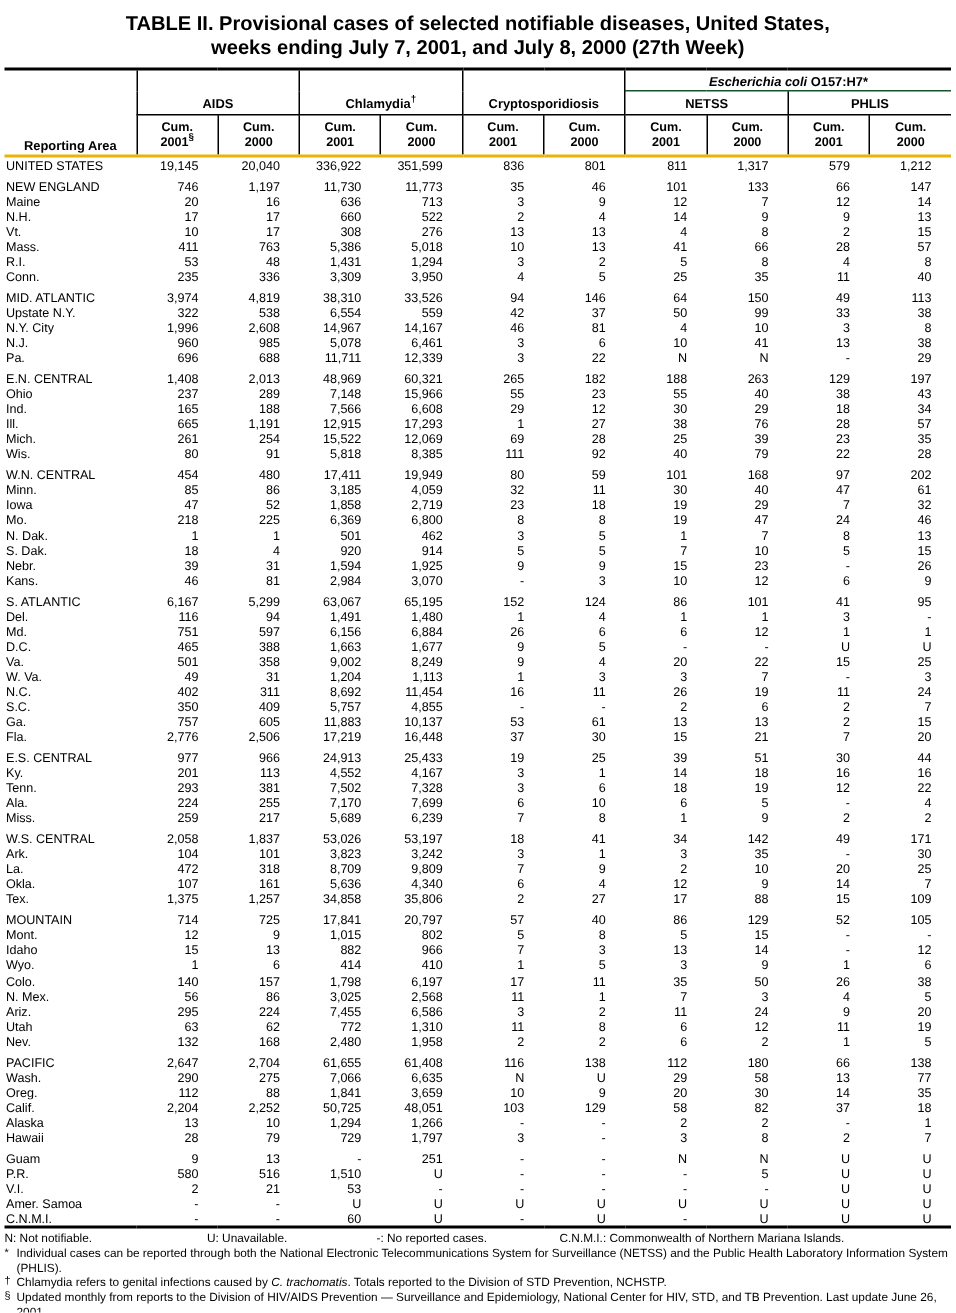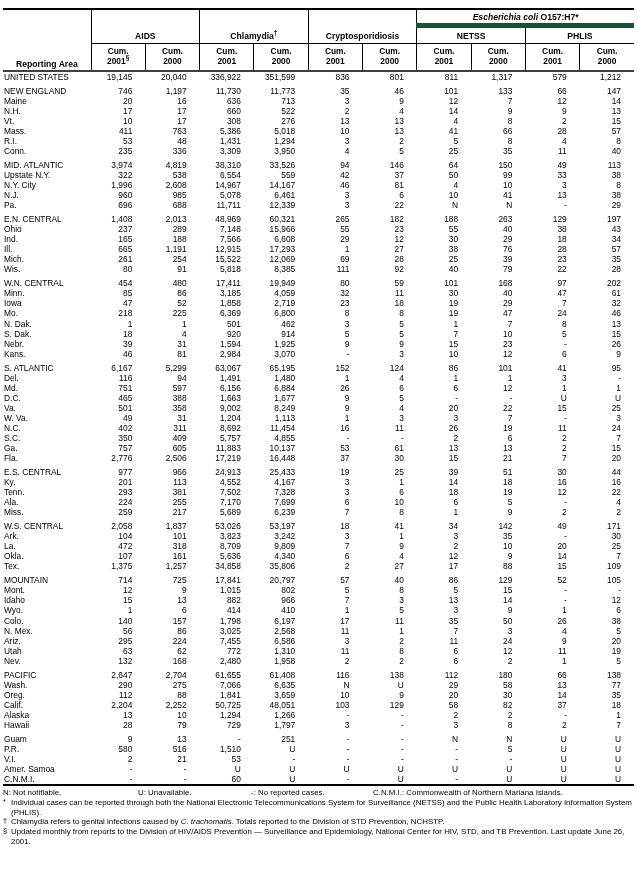--- a/index.html
+++ b/index.html
@@ -24,24 +24,24 @@
 
   th, td { padding:0; font-weight:normal; }
 
   
   thead th { font-size:8.6px; font-weight:bold; text-align:center; }
   .row1 th { border-top:2px solid #000; }
   th.rp-blank { }
   th.grp-tall { vertical-align:bottom; padding-bottom:2px; border-bottom:1px solid #000; }
   th.b-left { border-left:1px solid #000; }
   th.b-right { border-right:1px solid #000; }
-  th.ecoli { border-bottom:5px solid #14532d; border-left:1px solid #000; height:13px; vertical-align:middle; }
+  th.ecoli { border-bottom:1px solid #14532d; border-left:1px solid #000; height:13px; vertical-align:middle; }
   th.ecoli i { font-style:italic; }
   .row2 th.grp-short { height:15px; vertical-align:middle; border-bottom:1px solid #000; }
-  .row3 th { border-bottom:2px solid #404040; }
+  .row3 th { border-bottom:2px solid #eab308; }
   th.rp-label { text-align:left; vertical-align:bottom; padding-left:13px; padding-bottom:1px; font-size:8.6px; }
   th.cum {
     border-left:1px solid #000; height:26px; vertical-align:middle;
     line-height:9.6px; font-size:8.4px;
   }
   sup.fn { font-size:6.5px; vertical-align:super; line-height:0; }
 
   
   tbody td { font-size:8.4px; line-height:10.1px; height:10.1px; white-space:nowrap; overflow:hidden; }
   td.area { text-align:left; padding-left:1px; }
@@ -58,20 +58,24 @@
   .legend .l4 { flex:1; }
   .note { display:flex; }
   .note .marker { width:8px; flex:none; font-size:7.2px; position:relative; top:-1px; }
   .note .text { flex:1; }
   .note .text i { font-style:italic; }
 </style>
 </head>
 <body>
 
 <div class="page">
+  <h1 class="title">
+    <span>TABLE II. Provisional cases of selected notifiable diseases, United States,</span><br>
+    <span>weeks ending July 7, 2001, and July 8, 2000 (27th Week)</span>
+  </h1>
 
   <table class="report">
     <colgroup id="cols">
         <col class="c-rp">
         <col class="c-num">
         <col class="c-num">
         <col class="c-num">
         <col class="c-num">
         <col class="c-num">
         <col class="c-num">

